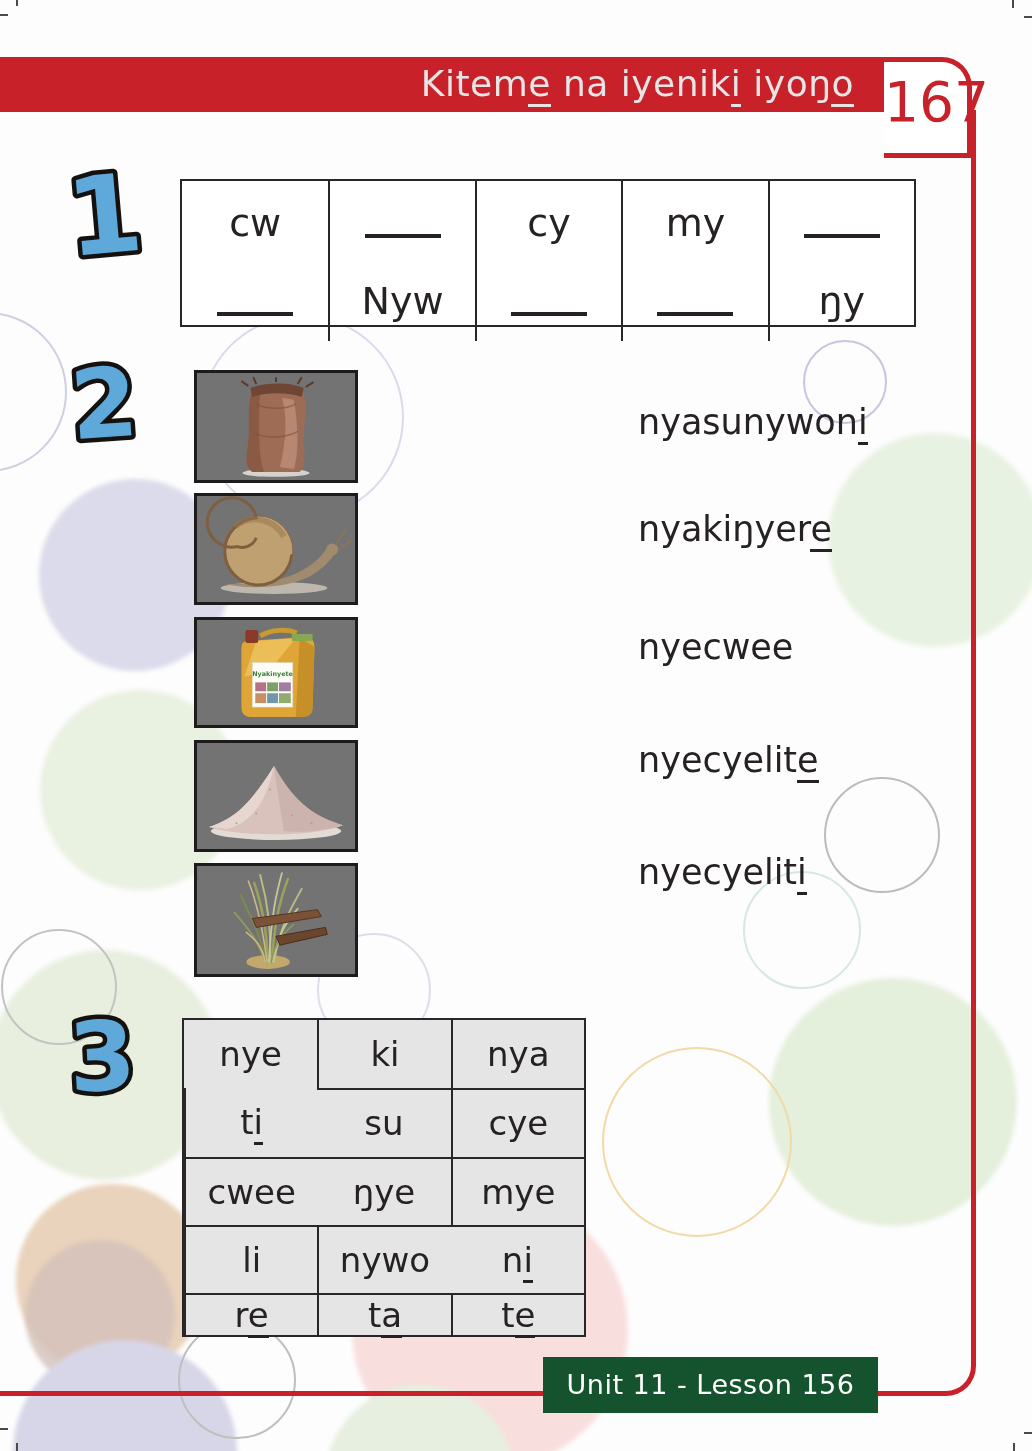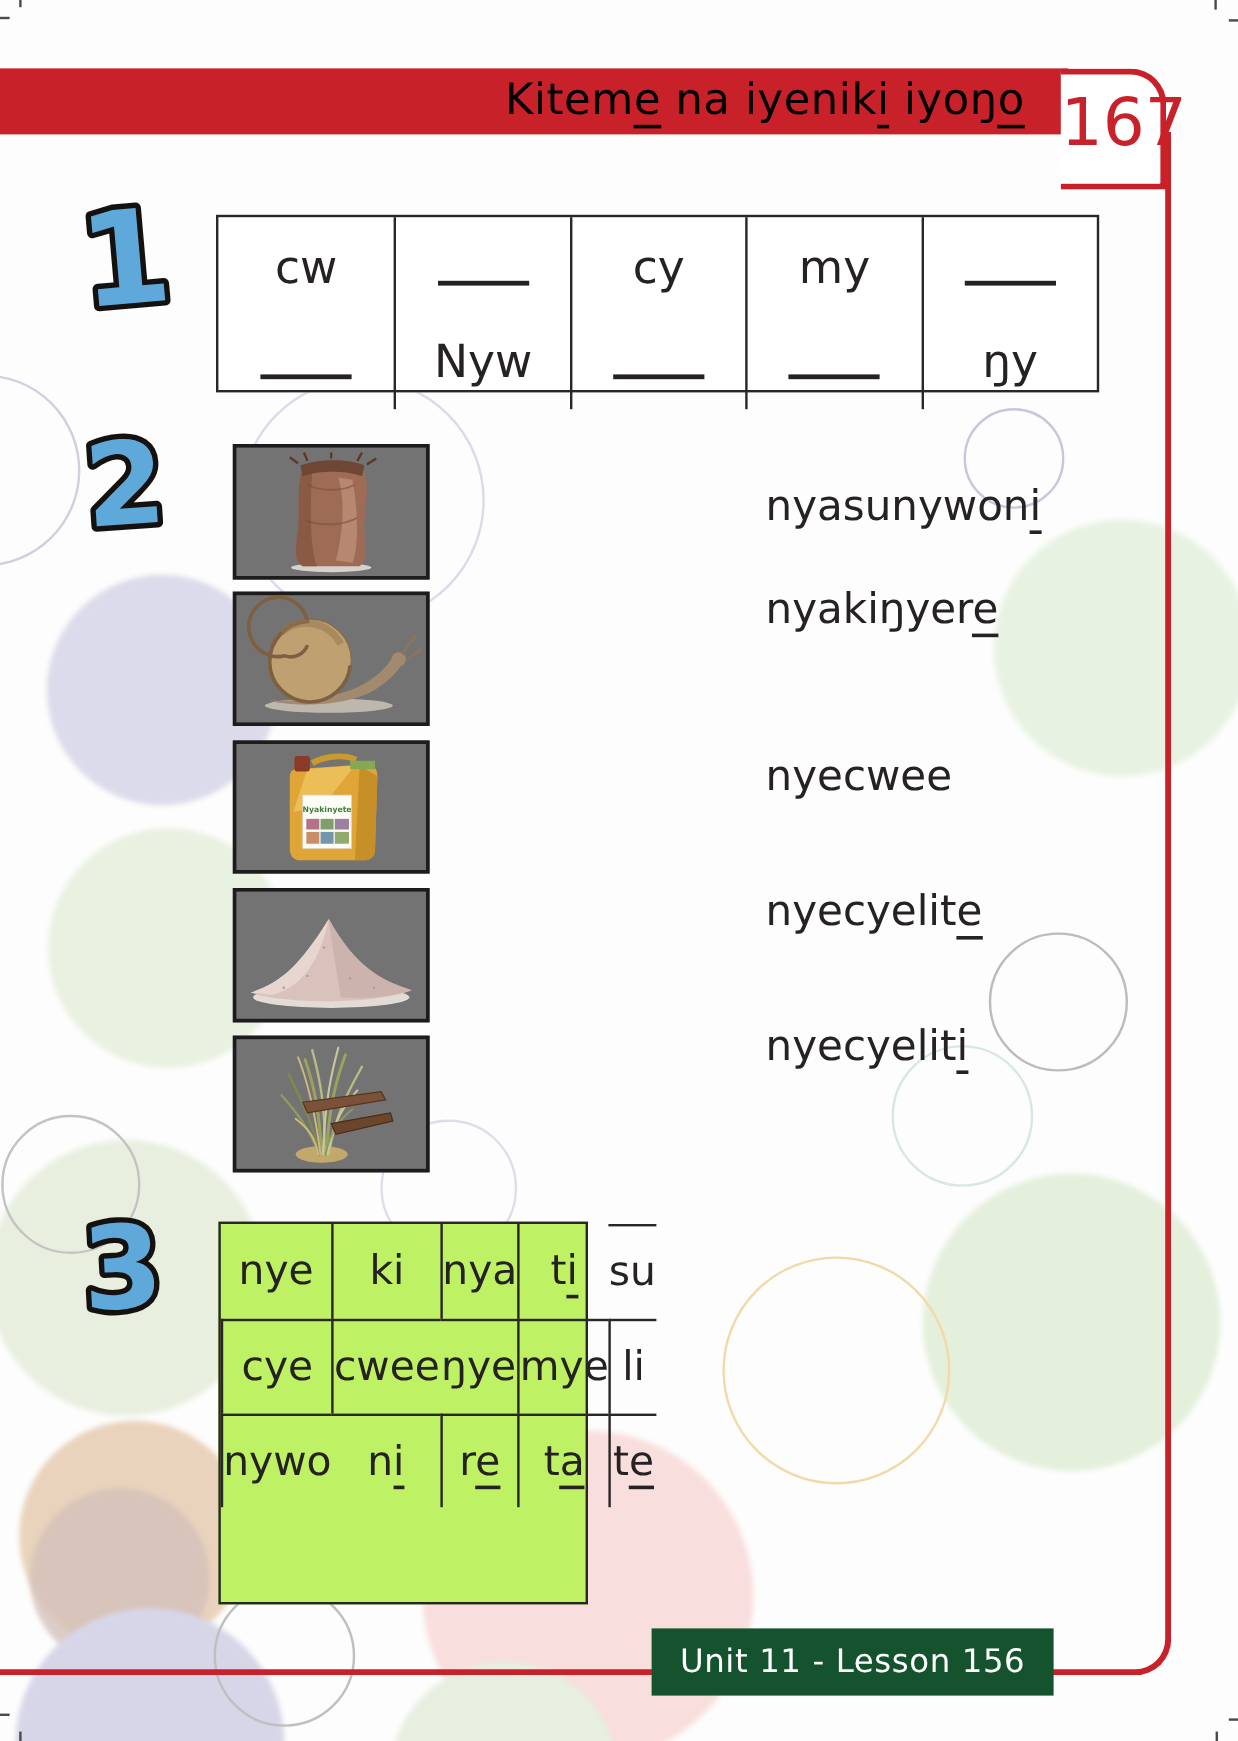--- a/index.html
+++ b/index.html
@@ -15,21 +15,21 @@
   .crop { position:absolute; background:#4a4a4a; }
   
   #frame {
     position:absolute; left:-60px; top:110px; width:1031px; height:1281px;
     border-right:5px solid #c9212a; border-bottom:5px solid #c9212a;
     border-bottom-right-radius:30px;
   }
   
   #headerbar {
     position:absolute; left:0; top:57px; width:890px; height:55px; background:#c9212a;
-    color:#000000; font-size:36px; line-height:53px; text-align:right;
+    color:#e5e5e5; font-size:36px; line-height:53px; text-align:right;
     padding-right:36px; box-sizing:border-box; letter-spacing:0.5px;
   }
   #pagenumbox {
     position:absolute; left:884px; top:57px; width:88px; height:101px; background:#ffffff;
     border:5px solid #c9212a; border-left:none; border-radius:0 30px 0 0; box-sizing:border-box;
     color:#c9212a; font-size:55px; line-height:80px; text-align:center;
   }
   .ul { border-bottom:3px solid currentColor; }
   
   .bignum { position:absolute; }
@@ -49,23 +49,23 @@
   .t1slot { height:54px; display:flex; justify-content:center; align-items:flex-end;
     font-size:38px; line-height:50px; }
   .blank { display:inline-block; width:76px; height:4px; background:#262223; margin-bottom:10px; }
   
   .imgbox { position:absolute; left:194px; width:164px; background:#737373;
     border:3.5px solid #1e1b1c; box-sizing:border-box; }
   .imgbox svg { display:block; width:100%; height:100%; }
   .word { position:absolute; left:638px; font-size:35px; line-height:38px; white-space:nowrap; }
   
   #grid3 {
-    position:absolute; left:182px; top:1018px; width:308px; height:319px;
-    border:2.5px solid #2a2627; box-sizing:border-box; background:#bef264;
-    display:grid; grid-template-columns:repeat(5,1fr); grid-template-rows:repeat(4,1fr);
+    position:absolute; left:182px; top:1018px; width:404px; height:319px;
+    border:2.5px solid #2a2627; box-sizing:border-box; background:#e5e5e5;
+    display:grid; grid-template-columns:repeat(3,1fr); grid-template-rows:repeat(4,1fr);
   }
   .g3cell { border-left:2.5px solid #2a2627; border-top:2.5px solid #2a2627;
     display:flex; justify-content:center; align-items:center; font-size:34px; }
   .g3cell.c0 { border-left:none; }
   .g3cell.r0 { border-top:none; }
   
   #footerbox {
     position:absolute; left:543px; top:1357px; width:335px; height:56px; background:#14532d;
     color:#ffffff; font-size:27px; line-height:56px; text-align:center; letter-spacing:0.5px;
   }
@@ -229,21 +229,21 @@
         <path d="M77,96 C82,66 92,54 102,42" stroke="#c9c79a" stroke-width="1.8"></path>
         <path d="M75,96 C80,74 88,66 98,58" stroke="#8f9a5a" stroke-width="1.6"></path>
         <path d="M69,96 C66,80 60,74 50,66" stroke="#cdb787" stroke-width="1.6"></path>
       </g>
       <polygon points="56,52 122,43 126,50 60,61" fill="#7b5138" stroke="#54331f" stroke-width="1"></polygon>
       <polygon points="80,70 130,61 132,68 84,79" fill="#6b452c" stroke="#4a2c18" stroke-width="1"></polygon>
     </svg>
   </div>
 
   <div class="word" style="top:403px;"><span>nyasunywon</span><span class="ul">i</span></div>
-  <div class="word" style="top:489px;"><span>nyakiŋyer</span><span class="ul">e</span></div>
+  <div class="word" style="top:510px;"><span>nyakiŋyer</span><span class="ul">e</span></div>
   <div class="word" style="top:628px;"><span>nyecwee</span></div>
   <div class="word" style="top:741px;"><span>nyecyelit</span><span class="ul">e</span></div>
   <div class="word" style="top:853px;"><span>nyecyelit</span><span class="ul">i</span></div>
 
   <svg class="bignum" style="left:42px;top:998px;" width="120" height="115" viewBox="0 0 120 115">
     <text x="60" y="92" text-anchor="middle" font-size="96" transform="rotate(-3 60 57)">3</text>
   </svg>
 
   <div id="grid3">
     <div class="g3cell r0 c0">

